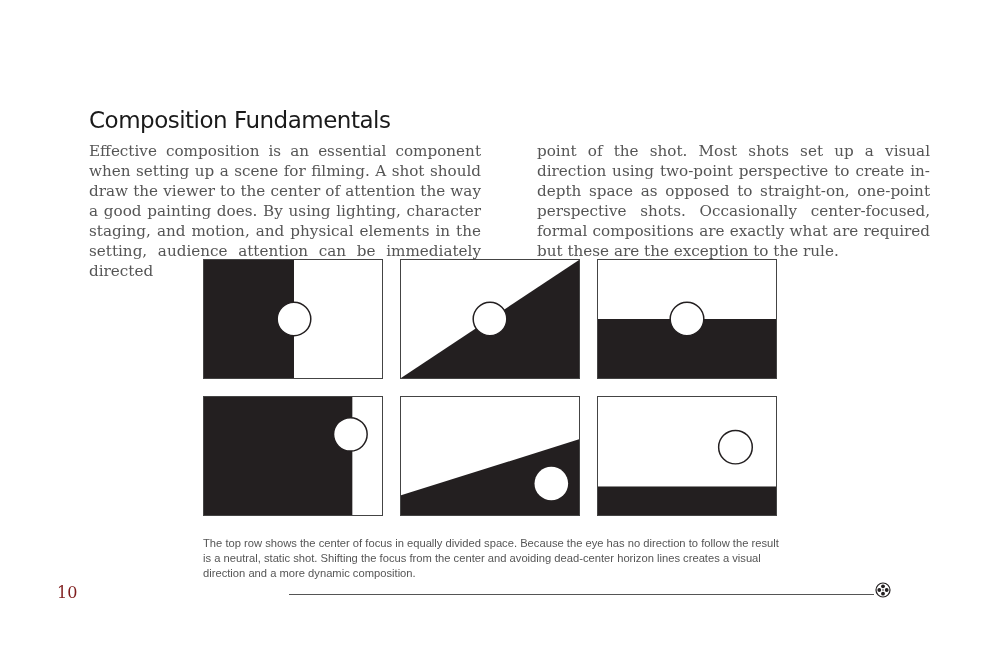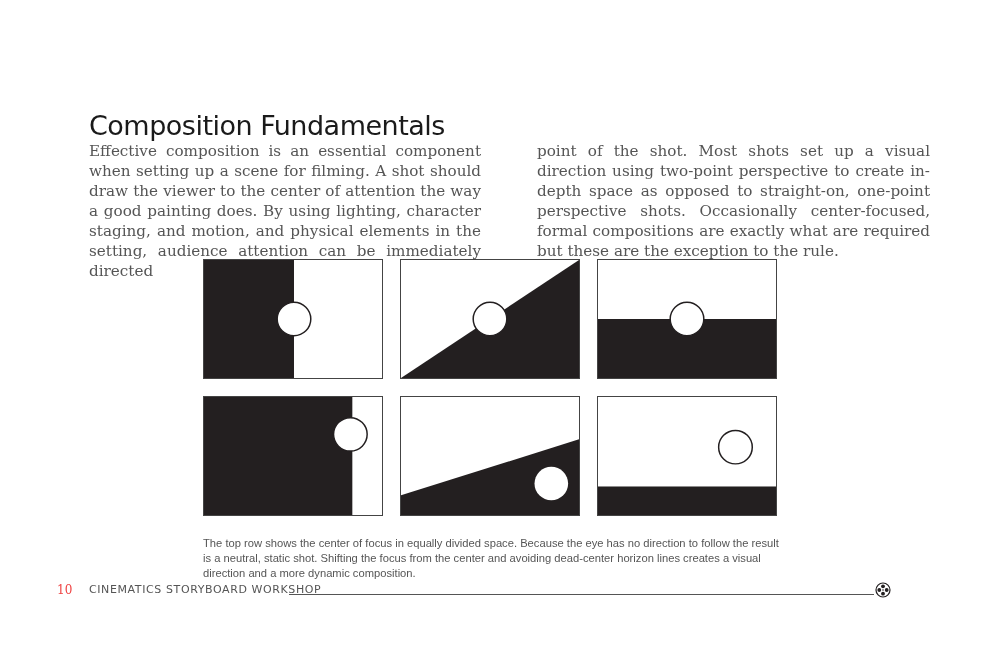--- a/index.html
+++ b/index.html
@@ -1,19 +1,19 @@
 <!DOCTYPE html>
 <html><head>
 <meta charset="utf-8">
 <style>
   html, body { margin: 0; padding: 0; background: #ffffff; }
   body { width: 1000px; height: 654px; position: relative; overflow: hidden; }
   .title {
     position: absolute; left: 89px; top: 92px;
-    font-family: "DejaVu Sans", sans-serif; font-size: 27px; color: #1a1a1a;
+    font-family: "DejaVu Sans", sans-serif; font-size: 23px; color: #1a1a1a;
     letter-spacing: -0.5px; font-weight: normal;
   }
   .col {
     position: absolute; top: 126px; width: 392px;
     font-family: "DejaVu Serif", serif; font-size: 15.2px; line-height: 20px;
     color: #555555; text-align: justify; text-align-last: justify;
     font-weight: 300;
   }
   .col.left { left: 89px; }
   .col.right { left: 499px; width: 393px; text-align-last: left; margin-left: 38px; }
@@ -25,21 +25,21 @@
   .caption {
     position: absolute; left: 203px; top: 525px; width: 580px;
     font-family: "Liberation Sans", sans-serif; font-size: 11.2px; line-height: 15px;
     color: #555;
   }
   .footer {
     position: absolute; left: 57px; top: 582px; width: 840px; height: 20px;
   }
   .page-num {
     position: absolute; left: 0; top: 1px;
-    font-family: "DejaVu Serif", serif; font-size: 12px; color: #ef4444;
+    font-family: "DejaVu Serif", serif; font-size: 16px; color: #7f1d1d;
   }
   .running-head {
     position: absolute; left: 32px; top: 1px;
     font-family: "DejaVu Sans", sans-serif; font-size: 11px; color: #555;
     letter-spacing: 0.6px;
   }
   .rule {
     position: absolute; left: 232px; top: 12px; width: 585px; height: 0;
     border-top: 1px solid #555;
   }
@@ -88,21 +88,20 @@
   <svg viewBox="0 0 180 120" preserveAspectRatio="none">
     <rect x="0" y="91" width="180" height="29" fill="#231f20"></rect>
     <circle cx="139" cy="51" r="17" fill="#fff" stroke="#231f20" stroke-width="1.5"></circle>
   </svg>
 </div>
 
 <p class="caption">The top row shows the center of focus in equally divided space. Because the eye has no direction to follow the result is a neutral, static shot. Shifting the focus from the center and avoiding dead-center horizon lines creates a visual direction and a more dynamic composition.</p>
 
 <div class="footer">
   <span class="page-num">10</span>
-  <span class="running-head">CINEMATICS STORYBOARD WORKSHOP</span>
   <div class="rule"></div>
   <span class="reel">
     <svg viewBox="0 0 16 16" width="16" height="16">
       <circle cx="8" cy="8" r="7" fill="#fff" stroke="#231f20" stroke-width="1.2"></circle>
       <circle cx="8" cy="4.3" r="1.9" fill="#231f20"></circle>
       <circle cx="8" cy="11.7" r="1.9" fill="#231f20"></circle>
       <circle cx="4.3" cy="8" r="1.9" fill="#231f20"></circle>
       <circle cx="11.7" cy="8" r="1.9" fill="#231f20"></circle>
       <circle cx="8" cy="8" r="0.8" fill="#231f20"></circle>
     </svg>

